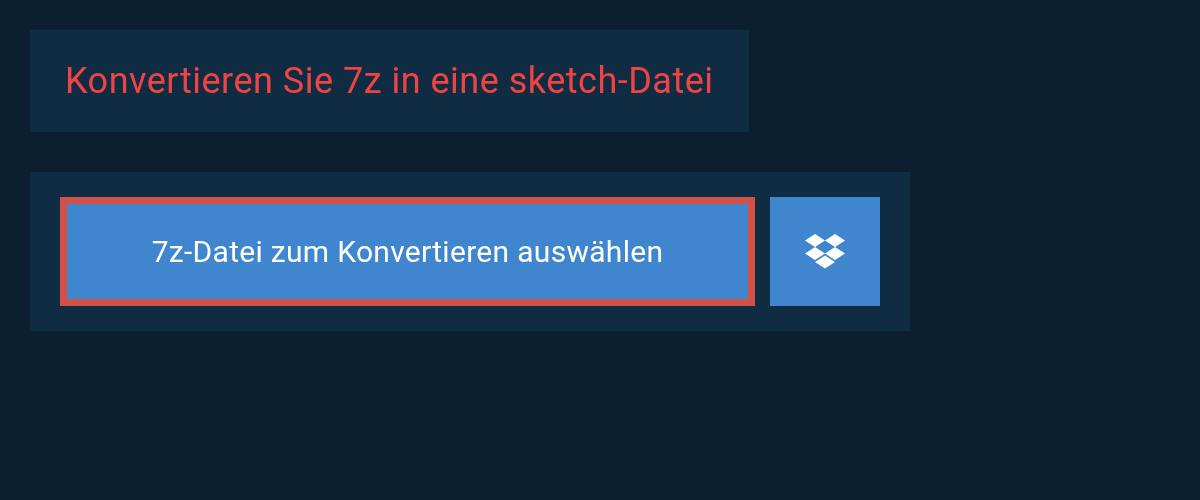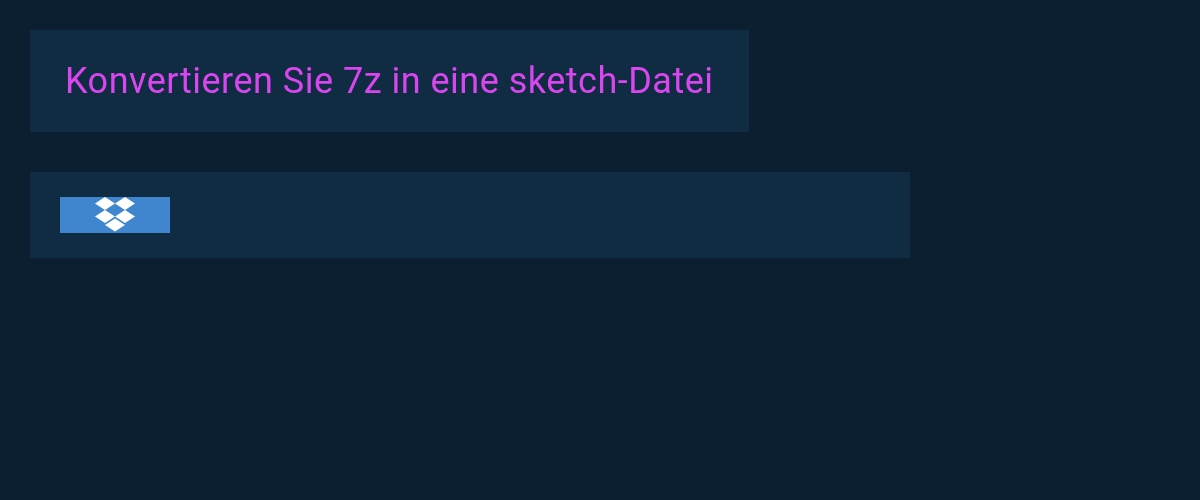--- a/index.html
+++ b/index.html
@@ -16,21 +16,21 @@
       overflow: hidden;
     }
     
     .wrapper {
       padding: 30px 30px 0 30px;
     }
     
     .title-tab {
       display: inline-block;
       background-color: #102c42;
-      color: #d946ef;
+      color: #ef4444;
       font-size: 36px;
       font-weight: 400;
       padding: 30px 35px;
       letter-spacing: 0.5px;
     }
     
     .button-panel {
       background-color: #102c42;
       padding: 25px 30px;
       display: flex;
@@ -67,20 +67,21 @@
       height: 36px;
     }
   </style>
 </head>
 <body>
 
 <div class="wrapper">
   <div class="title-tab">Konvertieren Sie 7z in eine sketch-Datei</div>
   
   <div class="button-panel">
+    <div class="select-file-button">7z-Datei zum Konvertieren auswählen</div>
     <div class="dropbox-button">
       <svg class="dropbox-icon" viewBox="0 0 40 36" fill="#ffffff">
         <path d="M10 0 L0 6.5 L10 13 L20 6.5 Z"></path>
         <path d="M30 0 L20 6.5 L30 13 L40 6.5 Z"></path>
         <path d="M0 19.5 L10 13 L20 19.5 L10 26 Z"></path>
         <path d="M20 19.5 L30 13 L40 19.5 L30 26 Z"></path>
         <path d="M10 28 L20 21.5 L30 28 L20 34.5 Z"></path>
       </svg>
     </div>
   </div>

